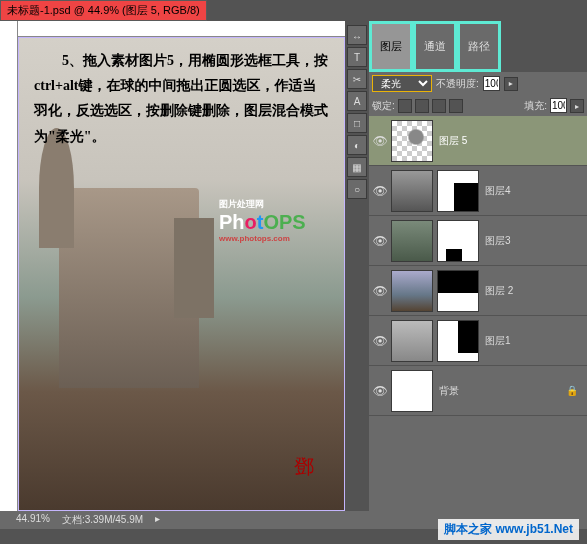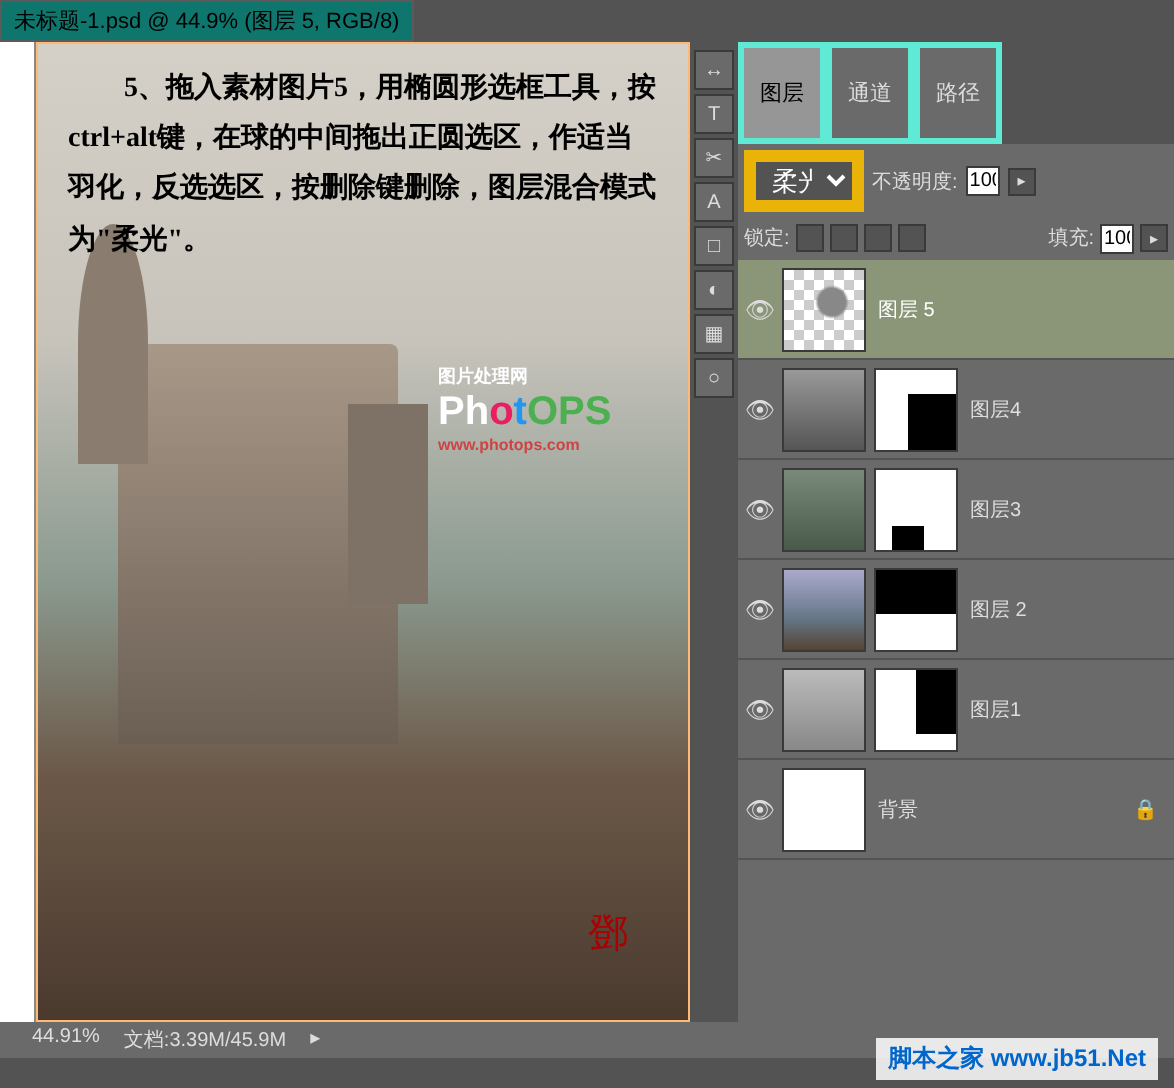--- a/index.html
+++ b/index.html
@@ -1,41 +1,41 @@
 <!DOCTYPE html>
 <html><head>
 <meta charset="utf-8">
 <style>
 *{margin:0;padding:0;box-sizing:border-box;font-family:"Microsoft YaHei",Arial,sans-serif}
 body{background:#535353;width:587px;height:544px;overflow:hidden;position:relative}
-.doc-tab{background:#0f766e;color:#000;font-size:11px;padding:2px 6px;display:inline-block;border:1px solid #5a5a5a}
+.doc-tab{background:#ef4444;color:#000;font-size:11px;padding:2px 6px;display:inline-block;border:1px solid #5a5a5a}
 .main{display:flex;height:490px}
 .ruler-v{width:18px;background:#fff;border-right:1px solid #888;font-size:7px;color:#333;writing-mode:vertical-lr}
-.canvas-wrap{flex:1;background:#fdba74;display:flex;flex-direction:row}
+.canvas-wrap{flex:1;background:#c4b5fd;display:flex;flex-direction:column}
 .ruler-h{height:16px;background:#fff;border-bottom:1px solid #888}
 .canvas{flex:1;background:#fff;margin:1px;position:relative;overflow:hidden}
 .img-area{position:absolute;inset:0;background:linear-gradient(180deg,#d4d0c8 0%,#c8c4bc 30%,#8b9a8f 55%,#6b5848 75%,#4a3a2e 100%)}
 .castle{position:absolute;left:40px;top:150px;width:140px;height:200px;background:linear-gradient(#a89888,#6b5f54);border-radius:4px 4px 0 0}
 .castle::before{content:"";position:absolute;left:-20px;top:-60px;width:35px;height:120px;background:#8a7d6f;border-radius:50% 50% 0 0}
 .castle::after{content:"";position:absolute;right:-15px;top:30px;width:40px;height:100px;background:#7d7265}
 .instruction{position:absolute;top:10px;left:15px;right:15px;font-size:14px;font-weight:bold;color:#000;line-height:1.8;font-family:"SimSun"}
 .logo{position:absolute;top:160px;left:200px;font-size:20px;font-weight:bold}
 .logo-sub{font-size:9px;color:#fff;display:block}
 .logo-url{font-size:8px;color:#c44;display:block}
 .seal{position:absolute;bottom:30px;right:30px;color:#a00;font-size:20px;font-family:"KaiTi"}
 .toolbar-v{width:24px;background:#535353;padding:2px}
 .tool-btn{width:20px;height:20px;background:#6a6a6a;border:1px solid #3a3a3a;margin:2px auto;display:flex;align-items:center;justify-content:center;font-size:10px;color:#ddd}
 .panels{width:218px;background:#535353;display:flex;flex-direction:column}
 .panel-tabs{display:flex;background:#535353;font-size:11px}
 .panel-tab{padding:15px 8px;background:#6a6a6a;color:#ddd;border:3px solid #5eead4;cursor:pointer}
 .panel-tab.active{background:#969696;color:#000}
 .blend-row{background:#6a6a6a;padding:3px;display:flex;align-items:center;font-size:10px;color:#ddd;gap:4px}
-.blend-sel{background:#535353;color:#fff;border:6px solid #eab308;font-size:13px;padding:1px 4px;width:60px}
+.blend-sel{background:#535353;color:#fff;border:1px solid #eab308;font-size:10px;padding:1px 4px;width:60px}
 .opacity-in{width:17px;background:#fff;border:1px solid #3a3a3a;font-size:10px;padding:1px}
-.lock-row{background:#6a6a6a;padding:3px;display:flex;align-items:flex-start;font-size:10px;color:#ddd;gap:3px}
+.lock-row{background:#6a6a6a;padding:3px;display:flex;align-items:flex-end;font-size:10px;color:#ddd;gap:3px}
 .lock-ic{width:14px;height:14px;background:#535353;border:1px solid #3a3a3a}
 .layers{flex:1;background:#6a6a6a;overflow-y:auto}
 .layer{display:flex;align-items:center;padding:2px;border-bottom:1px solid #535353;min-height:50px}
 .layer.sel{background:#8b9678}
 .vis{width:18px;height:18px;display:flex;align-items:center;justify-content:center;color:#ddd;font-size:12px}
 .thumb{width:42px;height:42px;background:#fff;border:1px solid #3a3a3a;margin:0 2px;background-image:repeating-conic-gradient(#ccc 0 25%,#fff 0 50%);background-size:10px 10px;position:relative}
 .thumb-img{position:absolute;inset:0}
 .mask{width:42px;height:42px;background:#fff;border:1px solid #3a3a3a;margin:0 2px;position:relative}
 .mask-b{position:absolute;background:#000}
 .lname{color:#ddd;font-size:10px;margin-left:4px}

